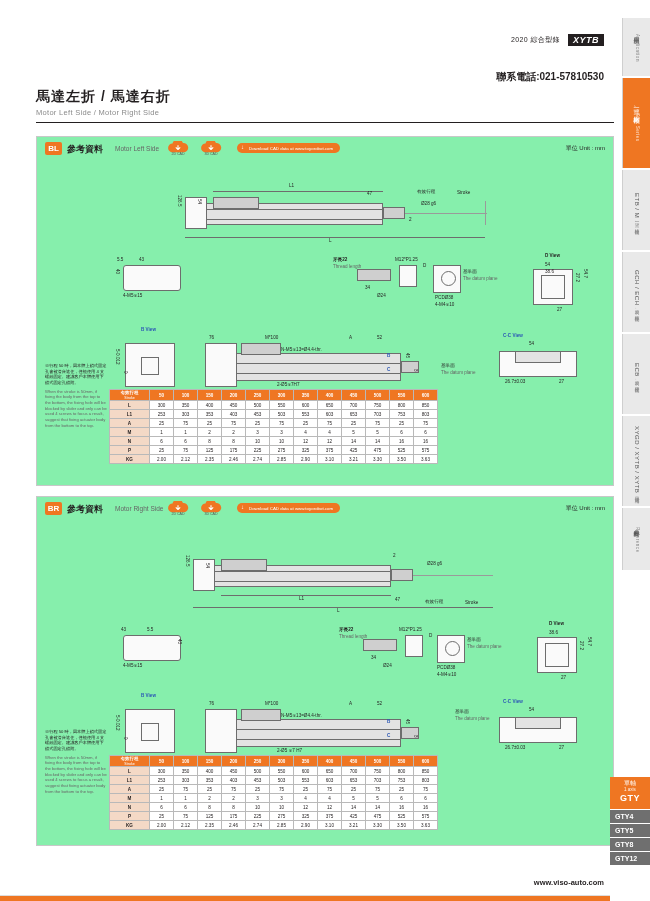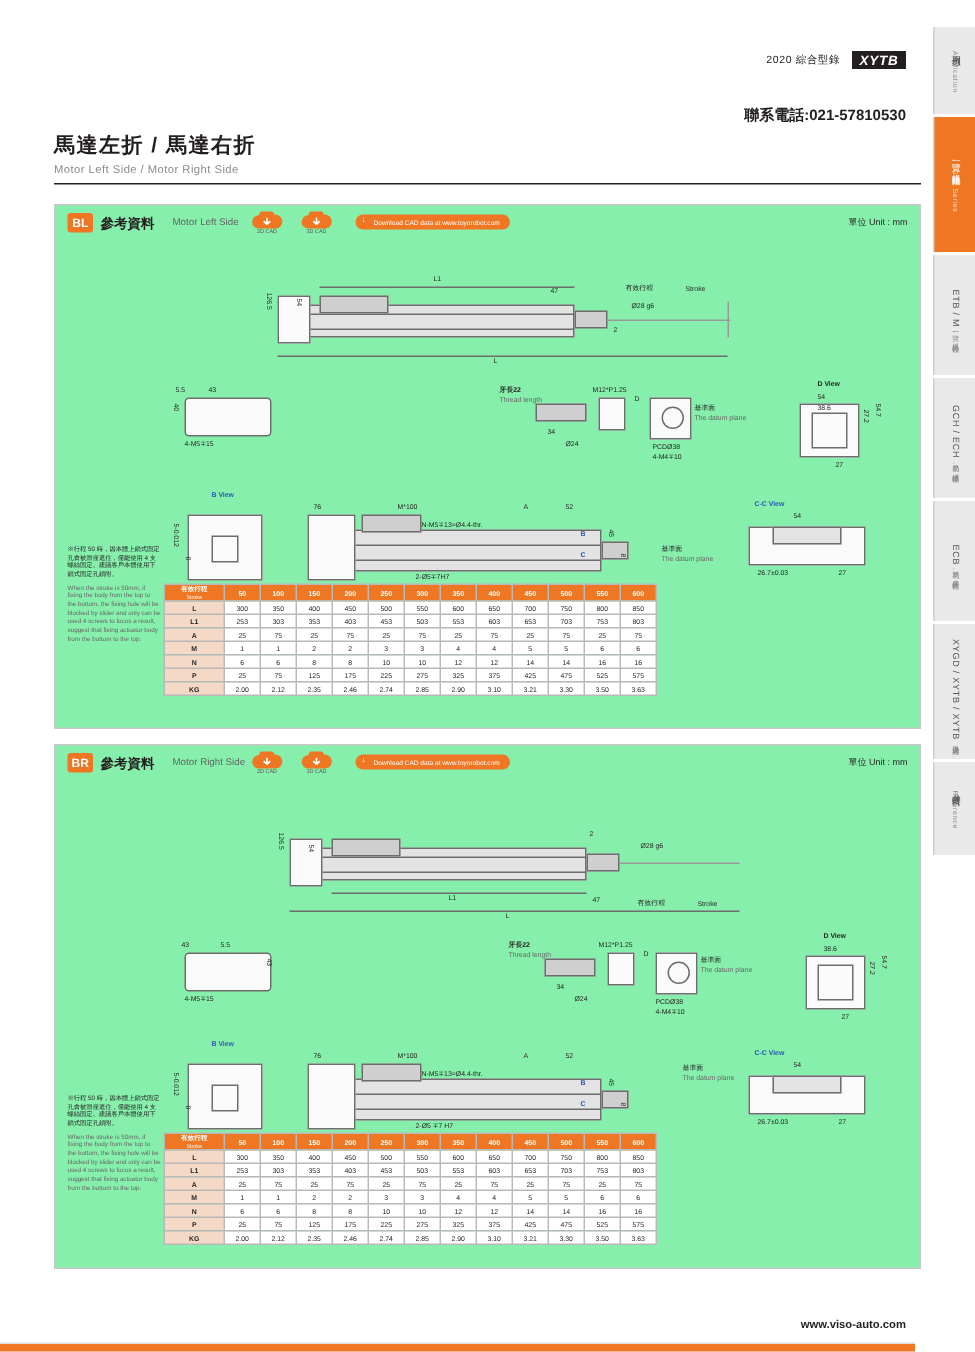--- a/index.html
+++ b/index.html
@@ -661,18 +661,29 @@
     </div>
     <div class="rail-tab" style="top:416px; height:90px;">
       <span>XYGD / XYTB / XYTB</span>
       <span class="en">吊掛式適用</span>
     </div>
     <div class="rail-tab" style="top:508px; height:62px;">
       <span>參考資料</span>
       <span class="en">Reference</span>
     </div>
 
+    <div class="rail-bottom" style="bottom:36px;">
+      <div class="cap">
+        <div>單軸</div>
+        <div class="sub">1 axis</div>
+        <div class="big">GTY</div>
+      </div>
+      <div class="item">GTY4</div>
+      <div class="item">GTY5</div>
+      <div class="item">GTY8</div>
+      <div class="item">GTY12</div>
+    </div>
   </div>
 
   <div class="footbar2"></div>
   <div class="footbar"></div>
   <div class="footer">www.viso-auto.com</div>
 </div>
 
 </body></html>

